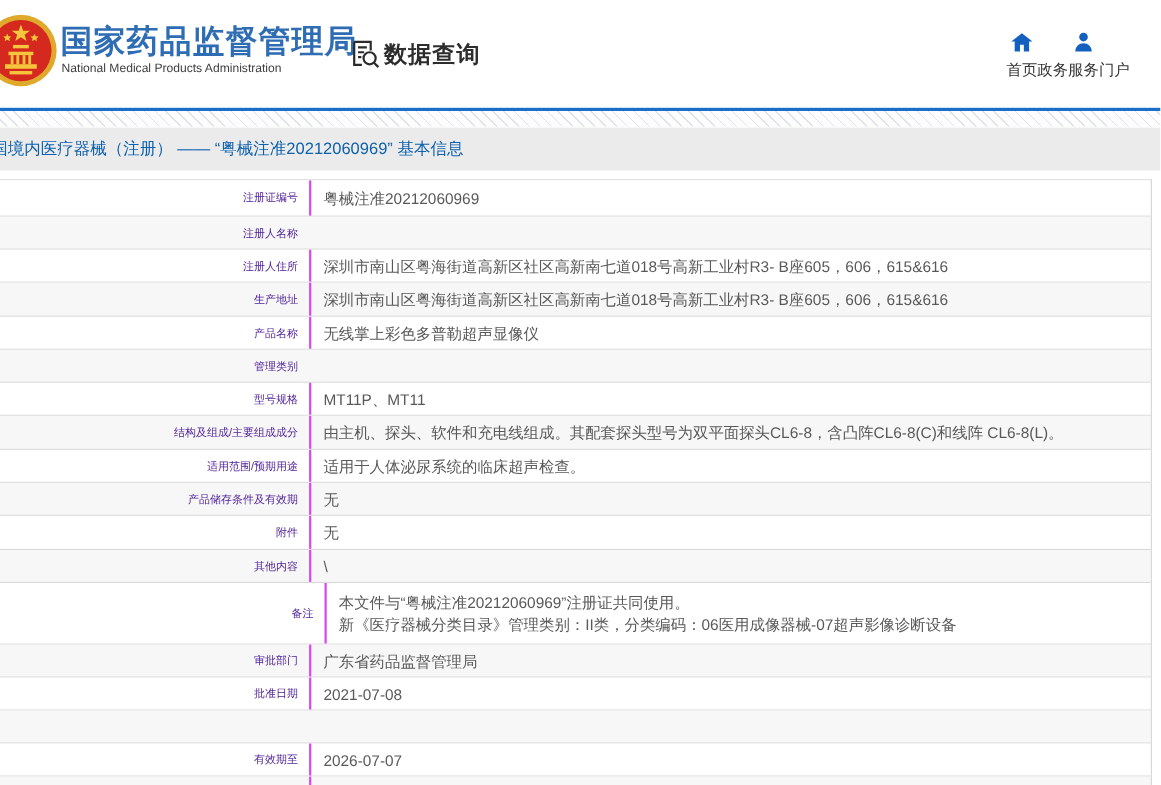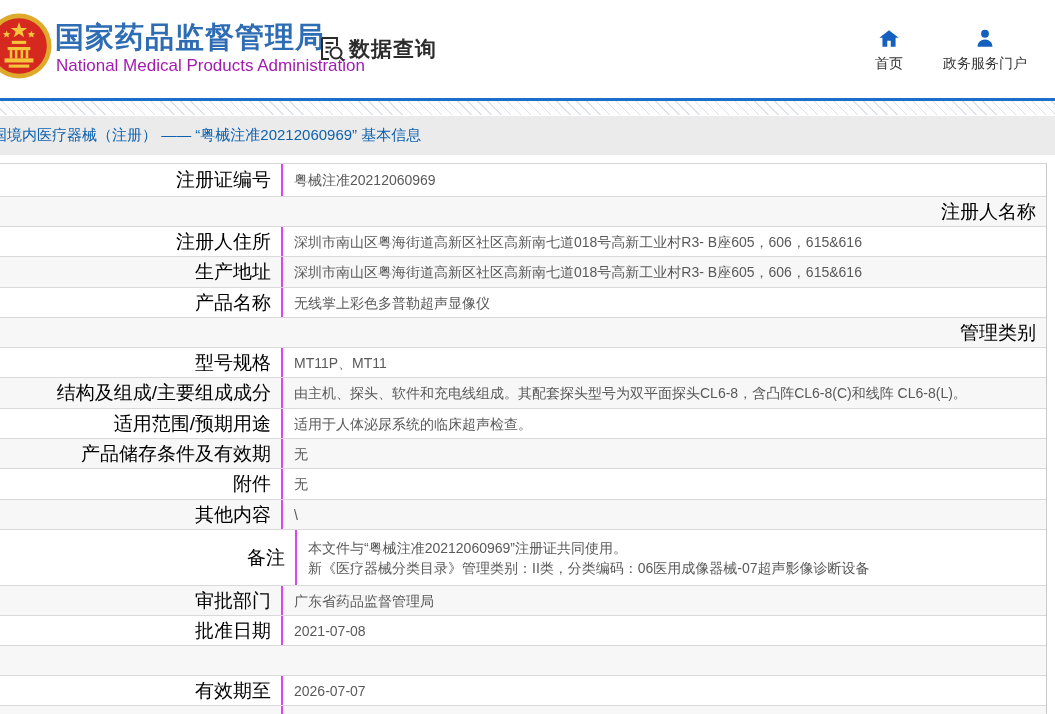--- a/index.html
+++ b/index.html
@@ -5,48 +5,48 @@
   * { margin:0; padding:0; box-sizing:border-box; }
   html,body { width:1055px; height:714px; overflow:hidden; background:#fff;
     font-family:"Liberation Sans","DejaVu Sans",sans-serif; }
   .page { position:relative; width:1055px; height:714px; background:#fff; }
 
   
   .header { position:absolute; left:0; top:0; width:1055px; height:98px; background:#fff; }
   .emblem { position:absolute; left:-14px; top:13px; width:66px; height:66px; }
   .logo-cn { position:absolute; left:55px; top:18px; font-size:29px; font-weight:bold;
     color:#2e6db4; letter-spacing:1px; white-space:nowrap; }
-  .logo-en { position:absolute; left:56px; top:56px; font-size:17px; font-weight:500;
-    color:#a21caf; white-space:nowrap; }
+  .logo-en { position:absolute; left:56px; top:56px; font-size:11px; font-weight:500;
+    color:#404040; white-space:nowrap; }
   .section-tab { position:absolute; left:316px; top:34px; display:flex; align-items:center;
     gap:3px; cursor:pointer; }
   .section-tab span { font-size:21px; color:#2d2d2d; letter-spacing:1px;font-weight:bold; }
-  .top-nav { position:absolute; right:28px; top:28px; display:flex; gap:40px; }
+  .top-nav { position:absolute; right:28px; top:28px; display:flex; }
   .nav-item { display:flex; flex-direction:column; align-items:center; gap:6px; cursor:pointer; }
   .nav-item span { font-size:14px; color:#333; white-space:nowrap; }
 
   
   .blue-bar { position:absolute; left:0; top:98px; width:1055px; height:3px; background:#1b6ec9; }
   .stripe-band { position:absolute; left:0; top:101px; width:1055px; height:14px;
     background:repeating-linear-gradient(45deg,#fdfdfd 0px,#fdfdfd 4px,#dde2e8 4px,#dde2e8 5px,#fdfdfd 5px,#fdfdfd 7px); }
   .title-bar { position:absolute; left:0; top:116px; width:1055px; height:39px;
     background:#ebebeb; overflow:hidden; display:flex; align-items:center; }
   .title-text { margin-left:-8px; font-size:15px; color:#0e61ad; white-space:nowrap; }
 
   
   .info-table { position:absolute; left:0; top:163px; width:1047px;
     border-top:1px solid #d6d6d6; border-right:1px solid #c9c9c9; }
   .row { display:flex; height:30px; background:#fff; border-bottom:1px solid #d9d9d9; }
-  .row.alt { background:#f7f7f7;justify-content:flex-end; }
+  .row.alt { background:#f7f7f7; }
   .row:nth-child(1)  { height:33px; }
   .row:nth-child(4), .row:nth-child(8), .row:nth-child(11) { height:31px; }
   .row:nth-child(13) { height:56px;padding-left:14px; }
   .row.stub { height:10px; border-bottom:none; }
   .cell-label { width:281px; flex:0 0 281px; display:flex; align-items:center;
-    justify-content:flex-end; padding-right:10px; font-size:19px; color:#000000; }
+    justify-content:flex-end; padding-right:10px; font-size:10px; color:#4c1d95; }
   .cell-value { flex:1; border-left:2px solid #d946ef; padding-left:11px; padding-right:6px;
     display:flex; flex-direction:column; justify-content:center; font-size:14px;
     color:#595959; line-height:20px; }
   .cell-value div { white-space:nowrap; }
   .row.empty-value .cell-value { border-left-color:transparent; }
 </style>
 </head>
 <body>
 
 <div class="page">

